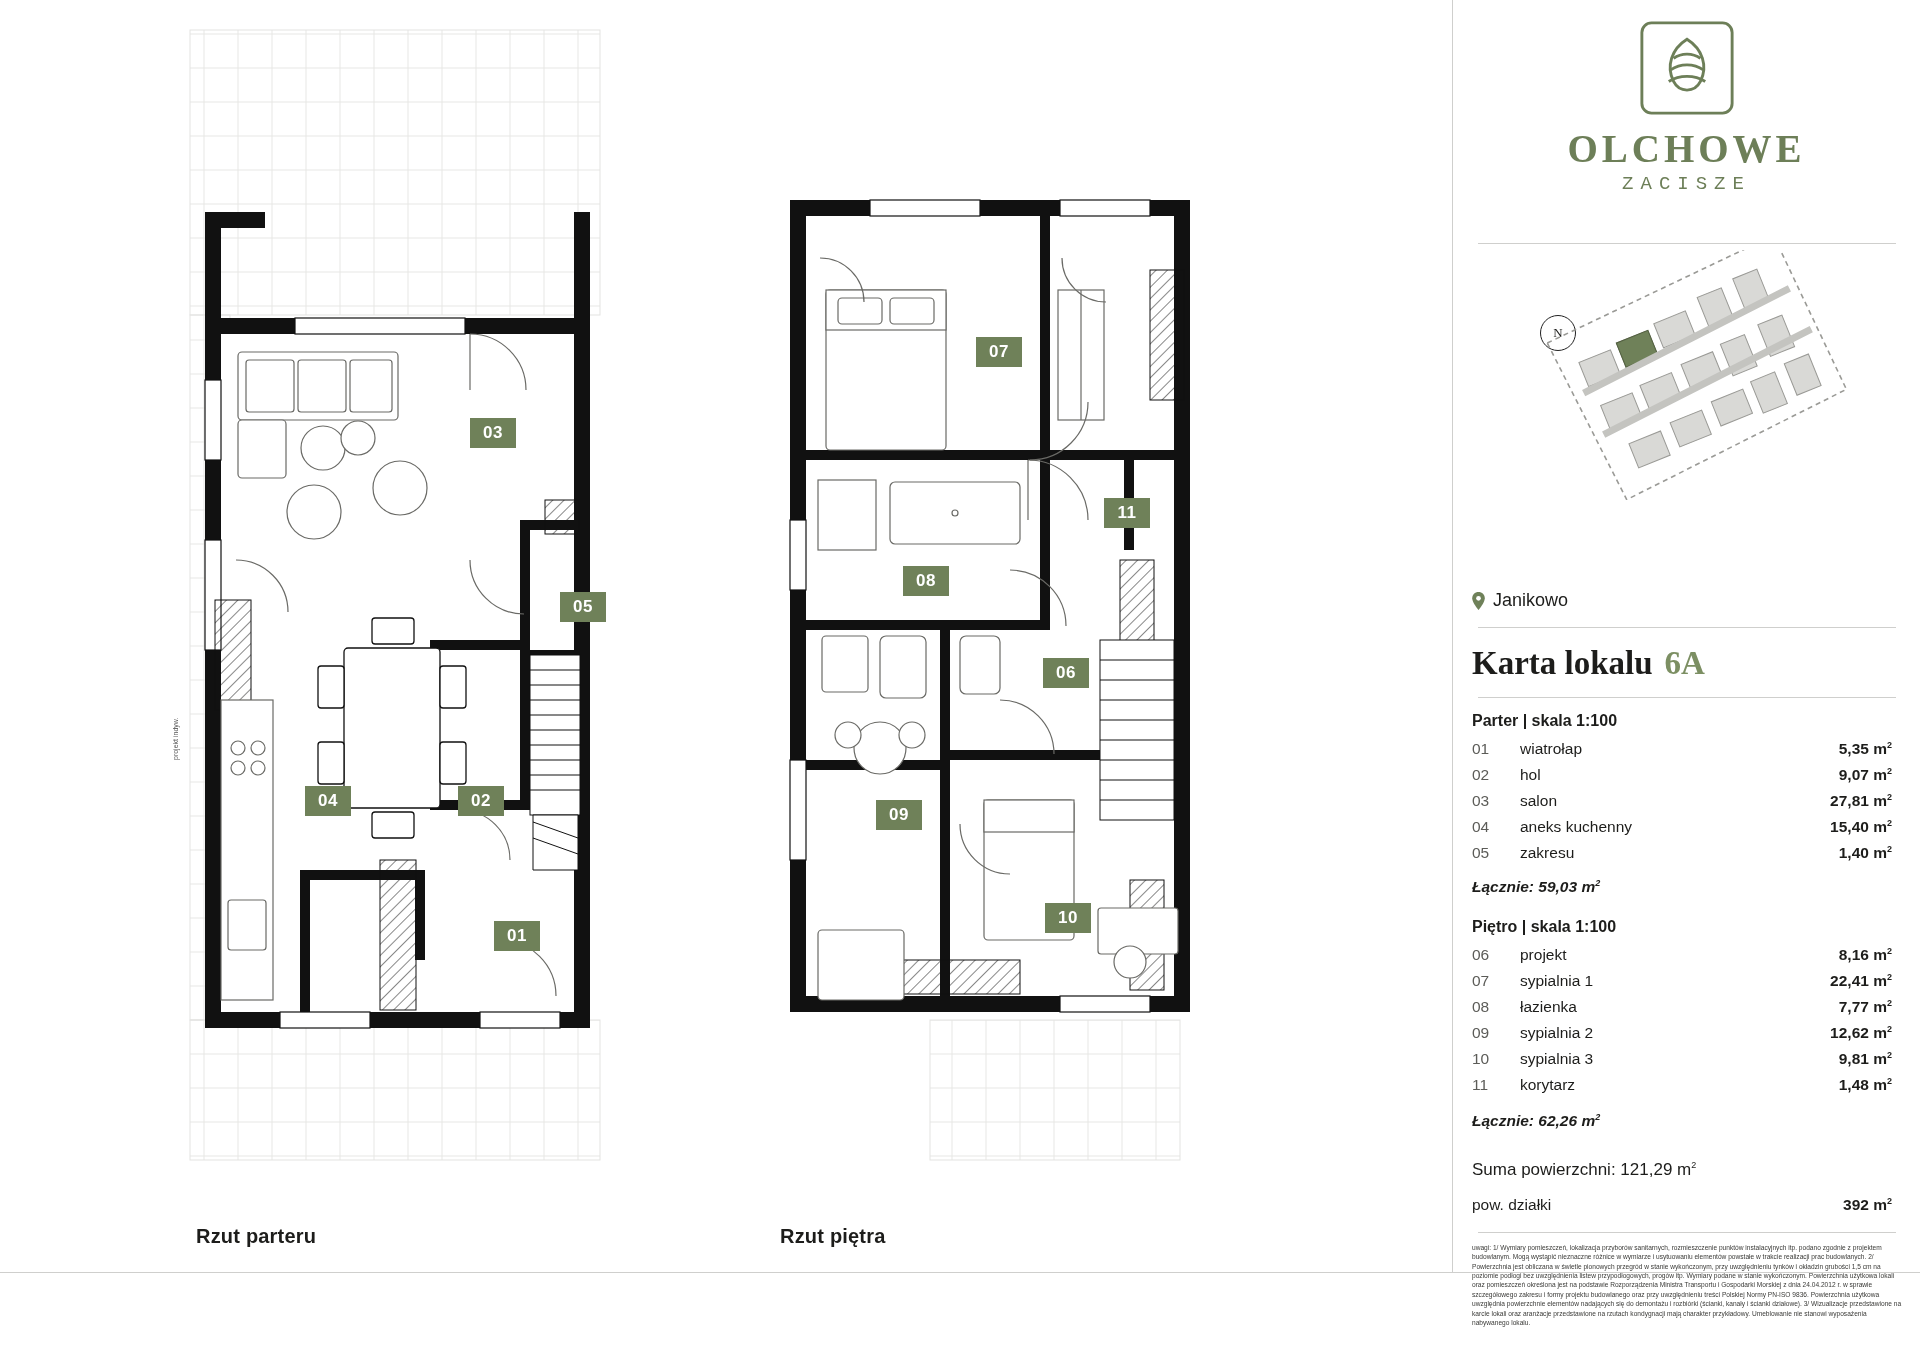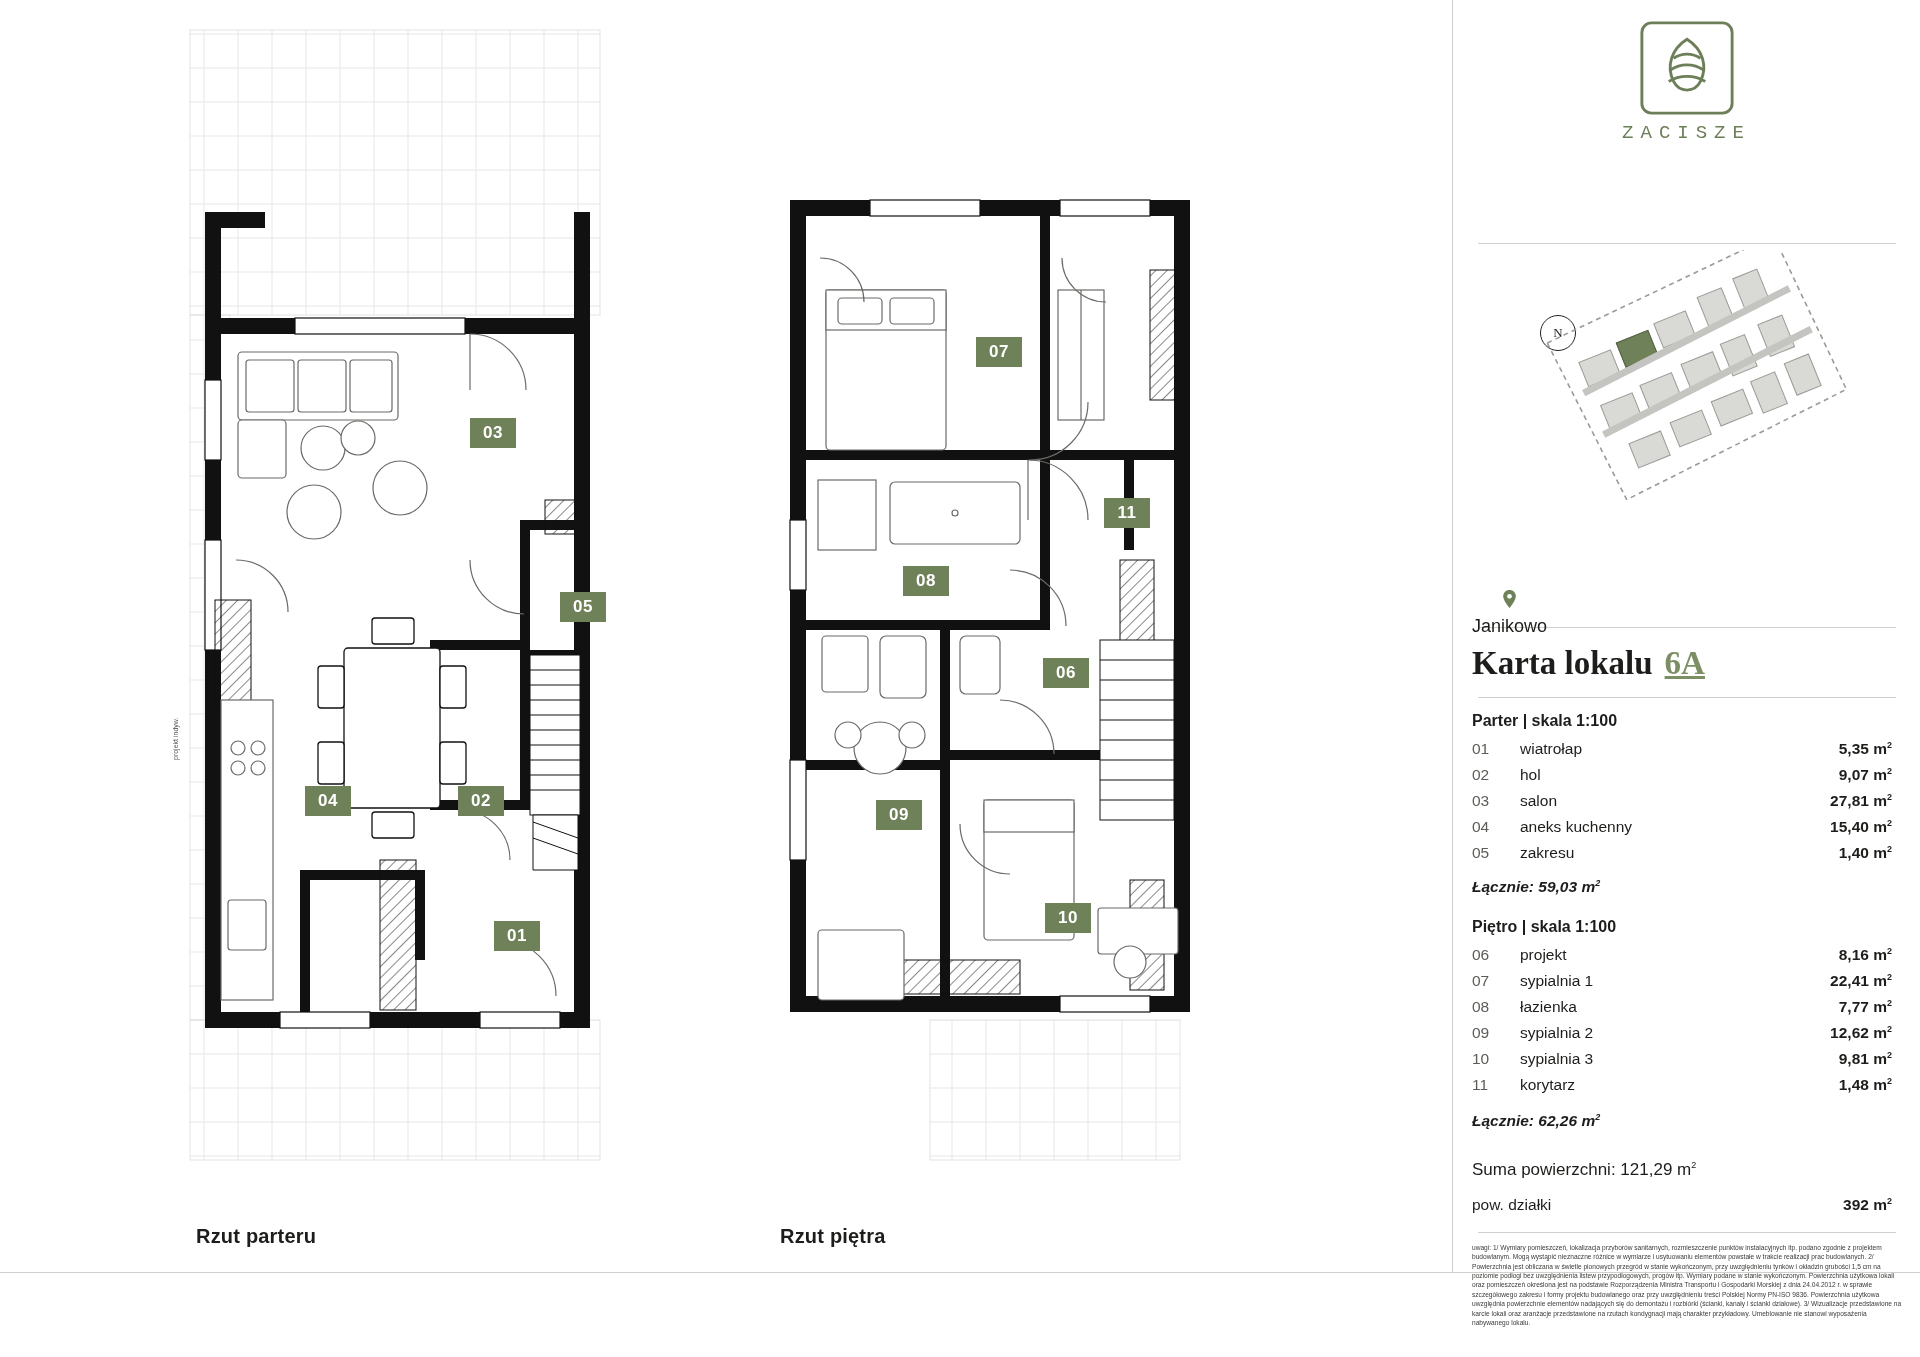--- a/index.html
+++ b/index.html
@@ -33,25 +33,25 @@
   .logo-title{font-size:39px;letter-spacing:4px;color:#6d7f58;font-weight:bold;margin-top:6px;font-family:"Liberation Serif", serif;}
   .logo-sub{font-size:19px;letter-spacing:7px;color:#6d7f58;margin-top:2px;font-family:Liberation Mono, monospace;}
 
   .panel-rule{position:absolute;left:1478px;width:418px;height:1px;background:#cfcfcd;}
 
   .map-box{position:absolute;left:1530px;top:250px;width:330px;height:250px;}
 
   .compass{position:absolute;left:1540px;top:315px;width:34px;height:34px;border:1.3px solid #222;border-radius:50%;
            display:flex;align-items:center;justify-content:center;font-size:13px;font-family:"Liberation Serif", serif;}
 
-  .loc{position:absolute;left:1472px;top:590px;font-size:18px;display:flex;align-items:center;gap:8px;flex-direction:column;}
+  .loc{position:absolute;left:1472px;top:590px;font-size:18px;display:flex;align-items:center;gap:8px;}
   .pin{width:13px;height:18px;}
 
   .karta{position:absolute;left:1472px;top:645px;font-size:33px;font-weight:bold;font-family:"Liberation Serif", serif;}
-  .karta .num{color:#7c8f63;margin-left:12px;text-decoration:underline;}
+  .karta .num{color:#7c8f63;margin-left:12px;}
 
   .sec-head{position:absolute;left:1472px;font-size:16px;font-weight:bold;}
   #sec-ground{top:712px;}
   #sec-first{top:918px;}
 
   .rows{position:absolute;left:1472px;width:420px;}
   #rows-ground{top:740px;}
   #rows-first{top:946px;}
   .row{display:flex;align-items:baseline;height:26px;font-size:15.5px;}
   .row .idx{width:48px;color:#5c5c58;}
@@ -313,20 +313,21 @@
   </div>
 
   <div class="panel"></div>
 
   <div class="logo-wrap">
     <svg class="logo-mark" viewBox="0 0 100 100">
       <rect x="3" y="3" width="94" height="94" rx="10" fill="none" stroke="#6d7f58" stroke-width="3"></rect>
       <path d="M50 20 C34 30 28 48 36 64 C42 76 58 76 64 64 C72 48 66 30 50 20 Z" fill="none" stroke="#6d7f58" stroke-width="3"></path>
       <path d="M36 40 C44 34 56 34 64 40 M33 52 C43 45 57 45 67 52 M31 64 C42 57 58 57 69 64" fill="none" stroke="#6d7f58" stroke-width="3"></path>
     </svg>
+    <div class="logo-title">OLCHOWE</div>
     <div class="logo-sub">ZACISZE</div>
   </div>
 
   <div class="panel-rule" style="top:243px;"></div>
   <div class="panel-rule" style="top:627px;"></div>
   <div class="panel-rule" style="top:697px;"></div>
 
   <div class="compass">N</div>
 
   <div class="map-box">

